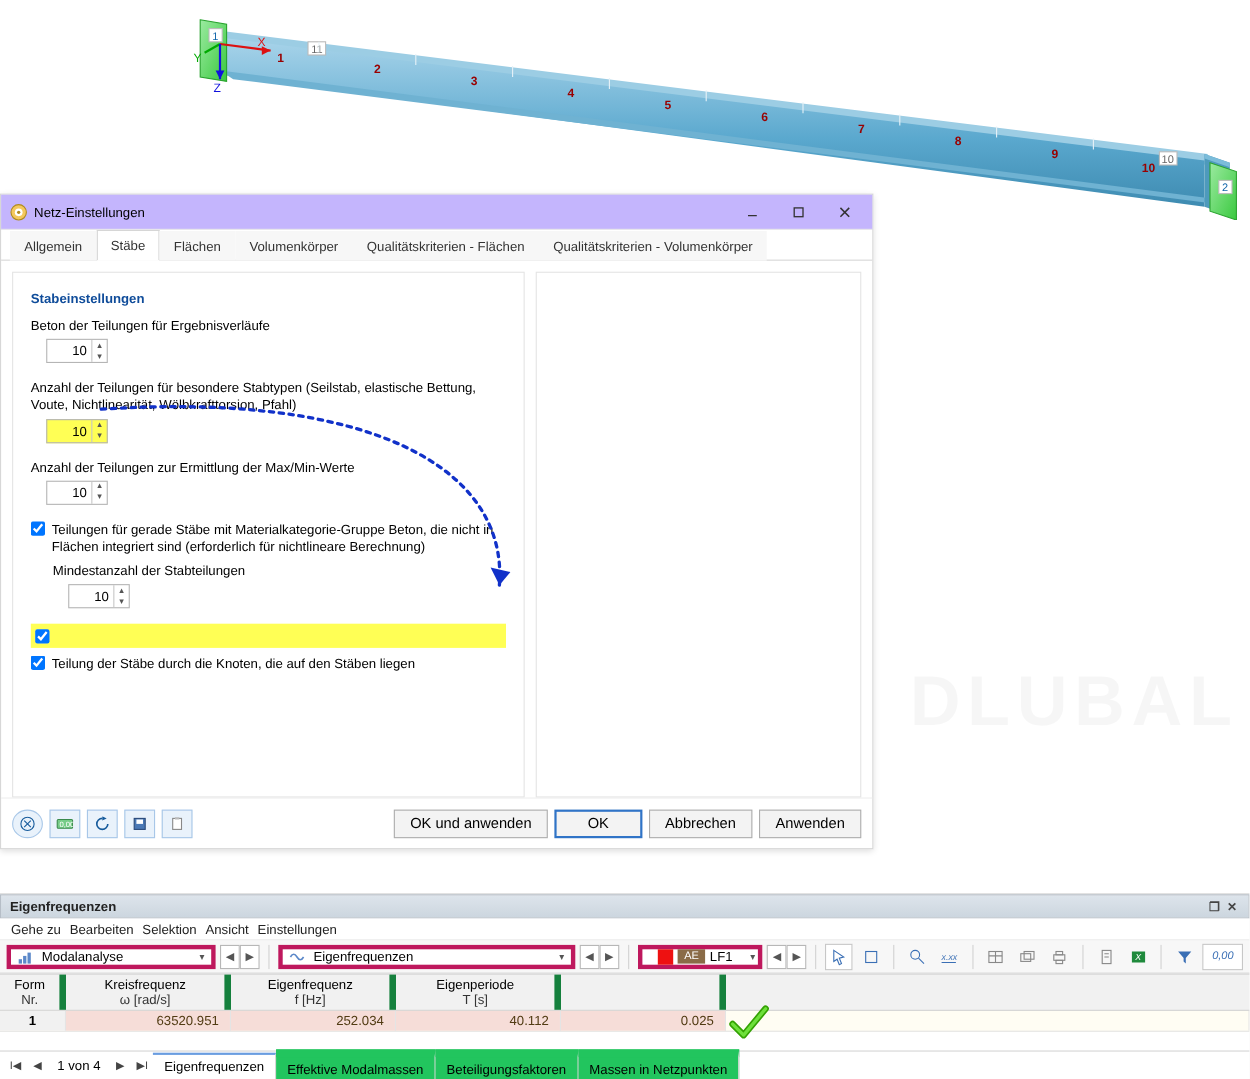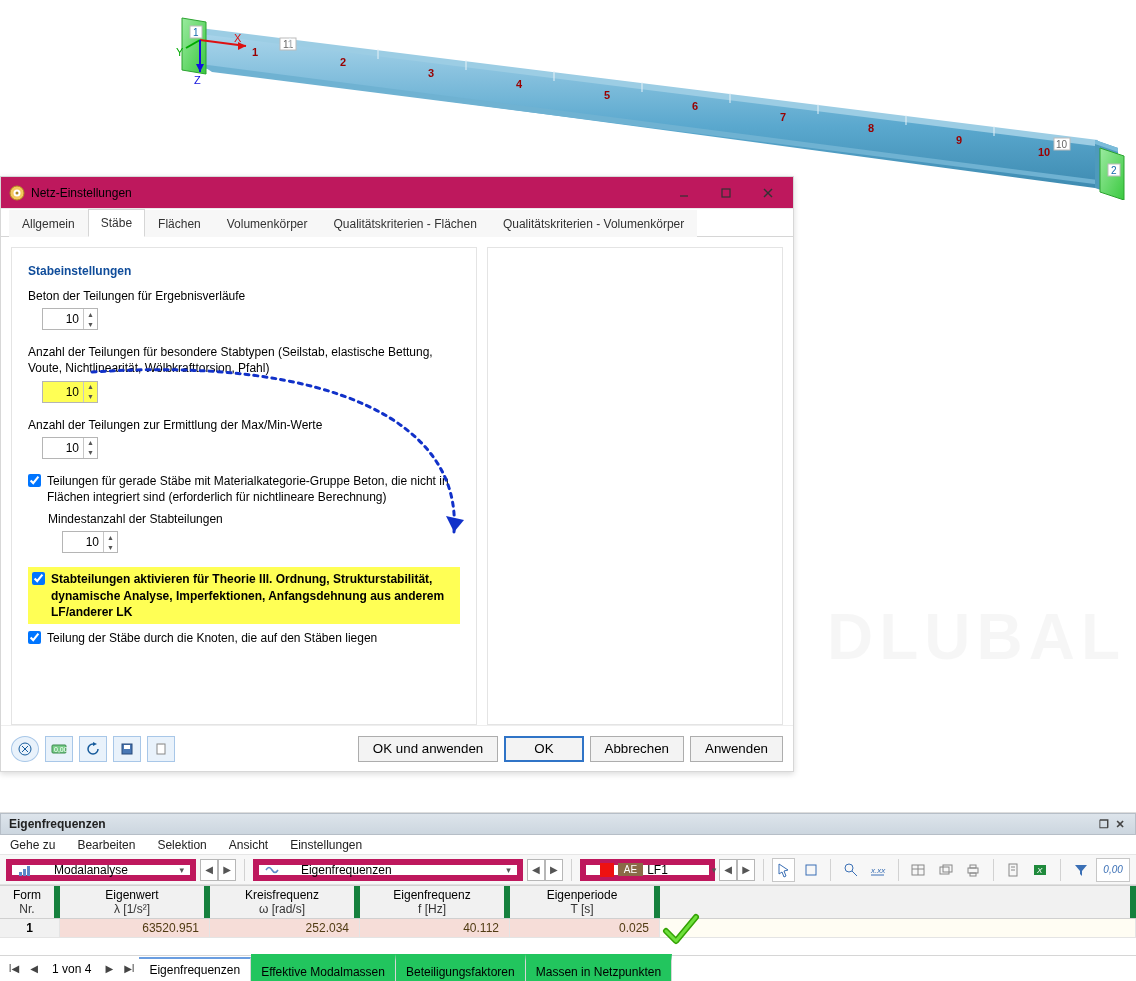--- a/index.html
+++ b/index.html
@@ -31,21 +31,21 @@
     border: 1px solid #d7d7d7;
     box-shadow: 0 2px 6px rgba(0,0,0,0.15);
     display: flex;
     flex-direction: column;
   }
   .titlebar {
     height: 32px;
     display: flex;
     align-items: center;
     padding: 0 8px;
-    background: #be185d;
+    background: #c4b5fd;
     border-bottom: 1px solid #eaeaea;
   }
   .titlebar .win-icon {
     width: 16px; height: 16px; margin-right: 6px;
   }
   .titlebar .title-text { flex:1; }
   .win-ctrls { display:flex; gap: 16px; margin-right: 4px; }
   .win-ctrls .wbtn {
     width: 26px; height: 20px;
     display:flex; align-items:center; justify-content:center;
@@ -175,31 +175,31 @@
     border: 1px solid #b6bec7;
     display:flex; align-items:center; padding: 0 8px;
     font-weight: 700;
     color: #222;
   }
   .rp-title .title-right {
     display:flex; gap:2px; align-items:center;
   }
   .rp-title .sq { width:14px;height:14px;display:flex;align-items:center;justify-content:center;color:#444;font-size:11px;}
   .rp-menu {
-    height: 20px; display:flex; align-items: center; gap: 22px;
+    height: 20px; display:flex; align-items: center; gap: 8px;
     padding: 2px 10px; background: #fff; border-bottom:1px solid #e6e6e6;
     color: #222;
   }
   .rp-toolbar {
     height: 30px; display:flex; align-items: center; gap: 4px;
     padding: 2px 6px; background: #f7f7f7; border-bottom:1px solid #e0e0e0;
   }
   .combo {
-    height: 22px; background: #fff; border: 6px solid #be185d;
-    display:flex; align-items:center; padding: 0 6px; gap:22px;
+    height: 22px; background: #fff; border: 4px solid #be185d;
+    display:flex; align-items:center; padding: 0 6px; gap:8px;
     min-width: 160px;
   }
   .combo .cicon { width:14px; height:14px; }
   .combo .ctext { flex:1; }
   .combo .cdrop { font-size: 9px; color:#555; }
   .navpair { display:flex; }
   .navpair .nb { width:18px;height:22px;border:1px solid #b7b7b7;background:#fff;display:flex;align-items:center;justify-content:center;color:#555;font-size:10px;}
   .vr { width:1px;height:22px;background:#d2d2d2;margin:0 4px;}
   .ticon { width:26px;height:24px;border:1px solid transparent;display:flex;align-items:center;justify-content:center;color:#335;font-size:14px;font-style:italic;}
   .ticon.box{border:1px solid #c7c7c7;background:#fff;}
@@ -412,21 +412,20 @@
           <span class="value">10</span>
           <span class="arrows">
               <span class="arrow">▲</span>
               <span class="arrow">▼</span>
             </span>
         </div>
       </div>
 
       <div class="check-row highlight">
         <input type="checkbox" checked="" style="">
-        <span class="chklabel">Stabteilungen aktivieren für Theorie III. Ordnung, Strukturstabilität, dynamische Analyse, Imperfektionen, Anfangsdehnung aus anderem LF/anderer LK</span>
       </div>
 
       <div class="check-row">
         <input type="checkbox" checked="" style="">
         <span class="chklabel">Teilung der Stäbe durch die Knoten, die auf den Stäben liegen</span>
       </div>
 
       <svg class="dotted-arrow" viewBox="0 0 400 182">
         <path d="M 8 8 C 250 -8, 378 60, 370 168" fill="none" stroke="#1131c9" stroke-width="3" stroke-dasharray="4 5" stroke-linecap="round"></path>
         <polygon points="370,168 362,152 380,156" fill="#1131c9"></polygon>
@@ -600,24 +599,20 @@
       </div>
     <div class="ticon box" style="width:38px">
         <span style="font-size:10px;color:#3a6fb5">0,00</span>
       </div>
   </div>
 
   <div class="grid-head">
     <div class="gh">
         <div class="h1">Form</div>
         <div class="h2">Nr.</div>
-      </div>
-    <div class="gh">
-        <div class="h1">Eigenwert</div>
-        <div class="h2">λ [1/s²]</div>
       </div>
     <div class="gh">
         <div class="h1">Kreisfrequenz</div>
         <div class="h2">ω [rad/s]</div>
       </div>
     <div class="gh">
         <div class="h1">Eigenfrequenz</div>
         <div class="h2">f [Hz]</div>
       </div>
     <div class="gh">

